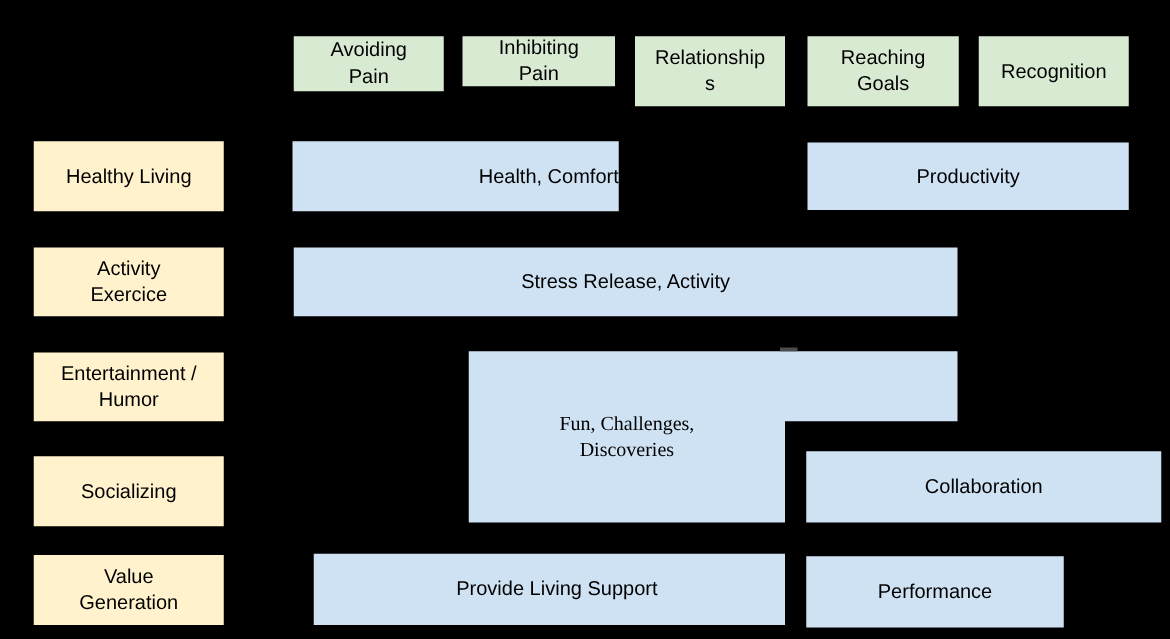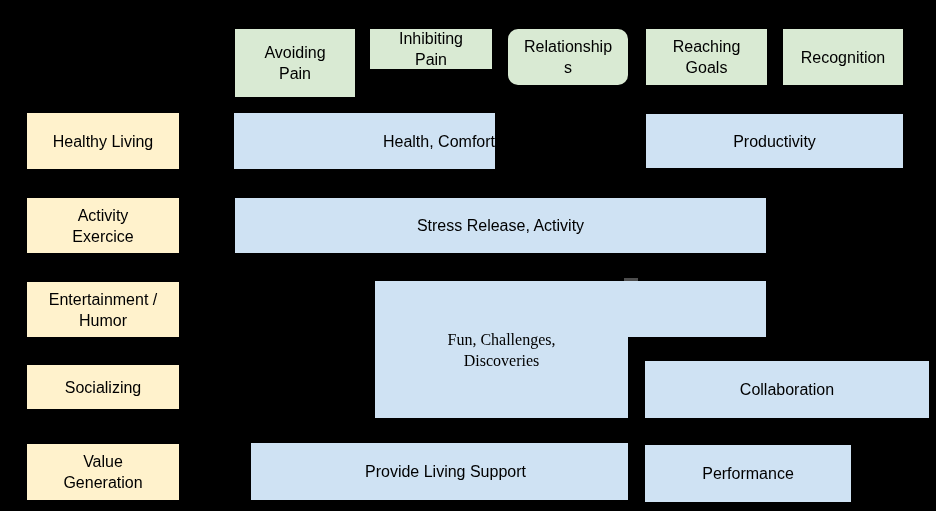--- a/index.html
+++ b/index.html
@@ -31,46 +31,46 @@
   .w112{width:112px;}
   .w180{width:180px;font-family:Liberation Serif, serif;}
   .brk{width:90px;word-break:break-all;}
   .artifact{position:absolute;background:#4d4d4d;}
 </style>
 </head>
 <body>
 
 <div id="canvas">
 
-  <div class="box col" style="left:235px;top:29px;width:120px;height:68px;">
+  <div class="box col" style="left:235px;top:29px;width:120px;height:44px;">
     <span class="w84">Avoiding Pain</span>
   </div>
   <div class="box col" style="left:370px;top:29px;width:122px;height:40px;">
     <span class="w84">Inhibiting Pain</span>
   </div>
-  <div class="box col" style="left:508px;top:29px;width:120px;height:56px;border-radius:10px;">
+  <div class="box col" style="left:508px;top:29px;width:120px;height:56px;">
     <span class="brk">Relationships</span>
   </div>
   <div class="box col" style="left:646px;top:29px;width:121px;height:56px;">
     <span class="w84">Reaching Goals</span>
   </div>
   <div class="box col" style="left:783px;top:29px;width:120px;height:56px;">
     <span>Recognition</span>
   </div>
 
   <div class="box row" style="left:27px;top:113px;width:152px;height:56px;">
     <span class="w112">Healthy Living</span>
   </div>
   <div class="box row" style="left:27px;top:198px;width:152px;height:55px;">
     <span class="w112">Activity Exercice</span>
   </div>
   <div class="box row" style="left:27px;top:282px;width:152px;height:55px;">
     <span class="w112">Entertainment / Humor</span>
   </div>
-  <div class="box row" style="left:27px;top:365px;width:152px;height:44px;">
+  <div class="box row" style="left:27px;top:365px;width:152px;height:56px;">
     <span class="w112">Socializing</span>
   </div>
   <div class="box row" style="left:27px;top:444px;width:152px;height:56px;">
     <span class="w112">Value Generation</span>
   </div>
 
   <div class="box val" style="left:234px;top:113px;width:261px;height:56px;justify-content:flex-end;">
     <span>Health, Comfort</span>
   </div>
   <div class="box val" style="left:646px;top:114px;width:257px;height:54px;">

